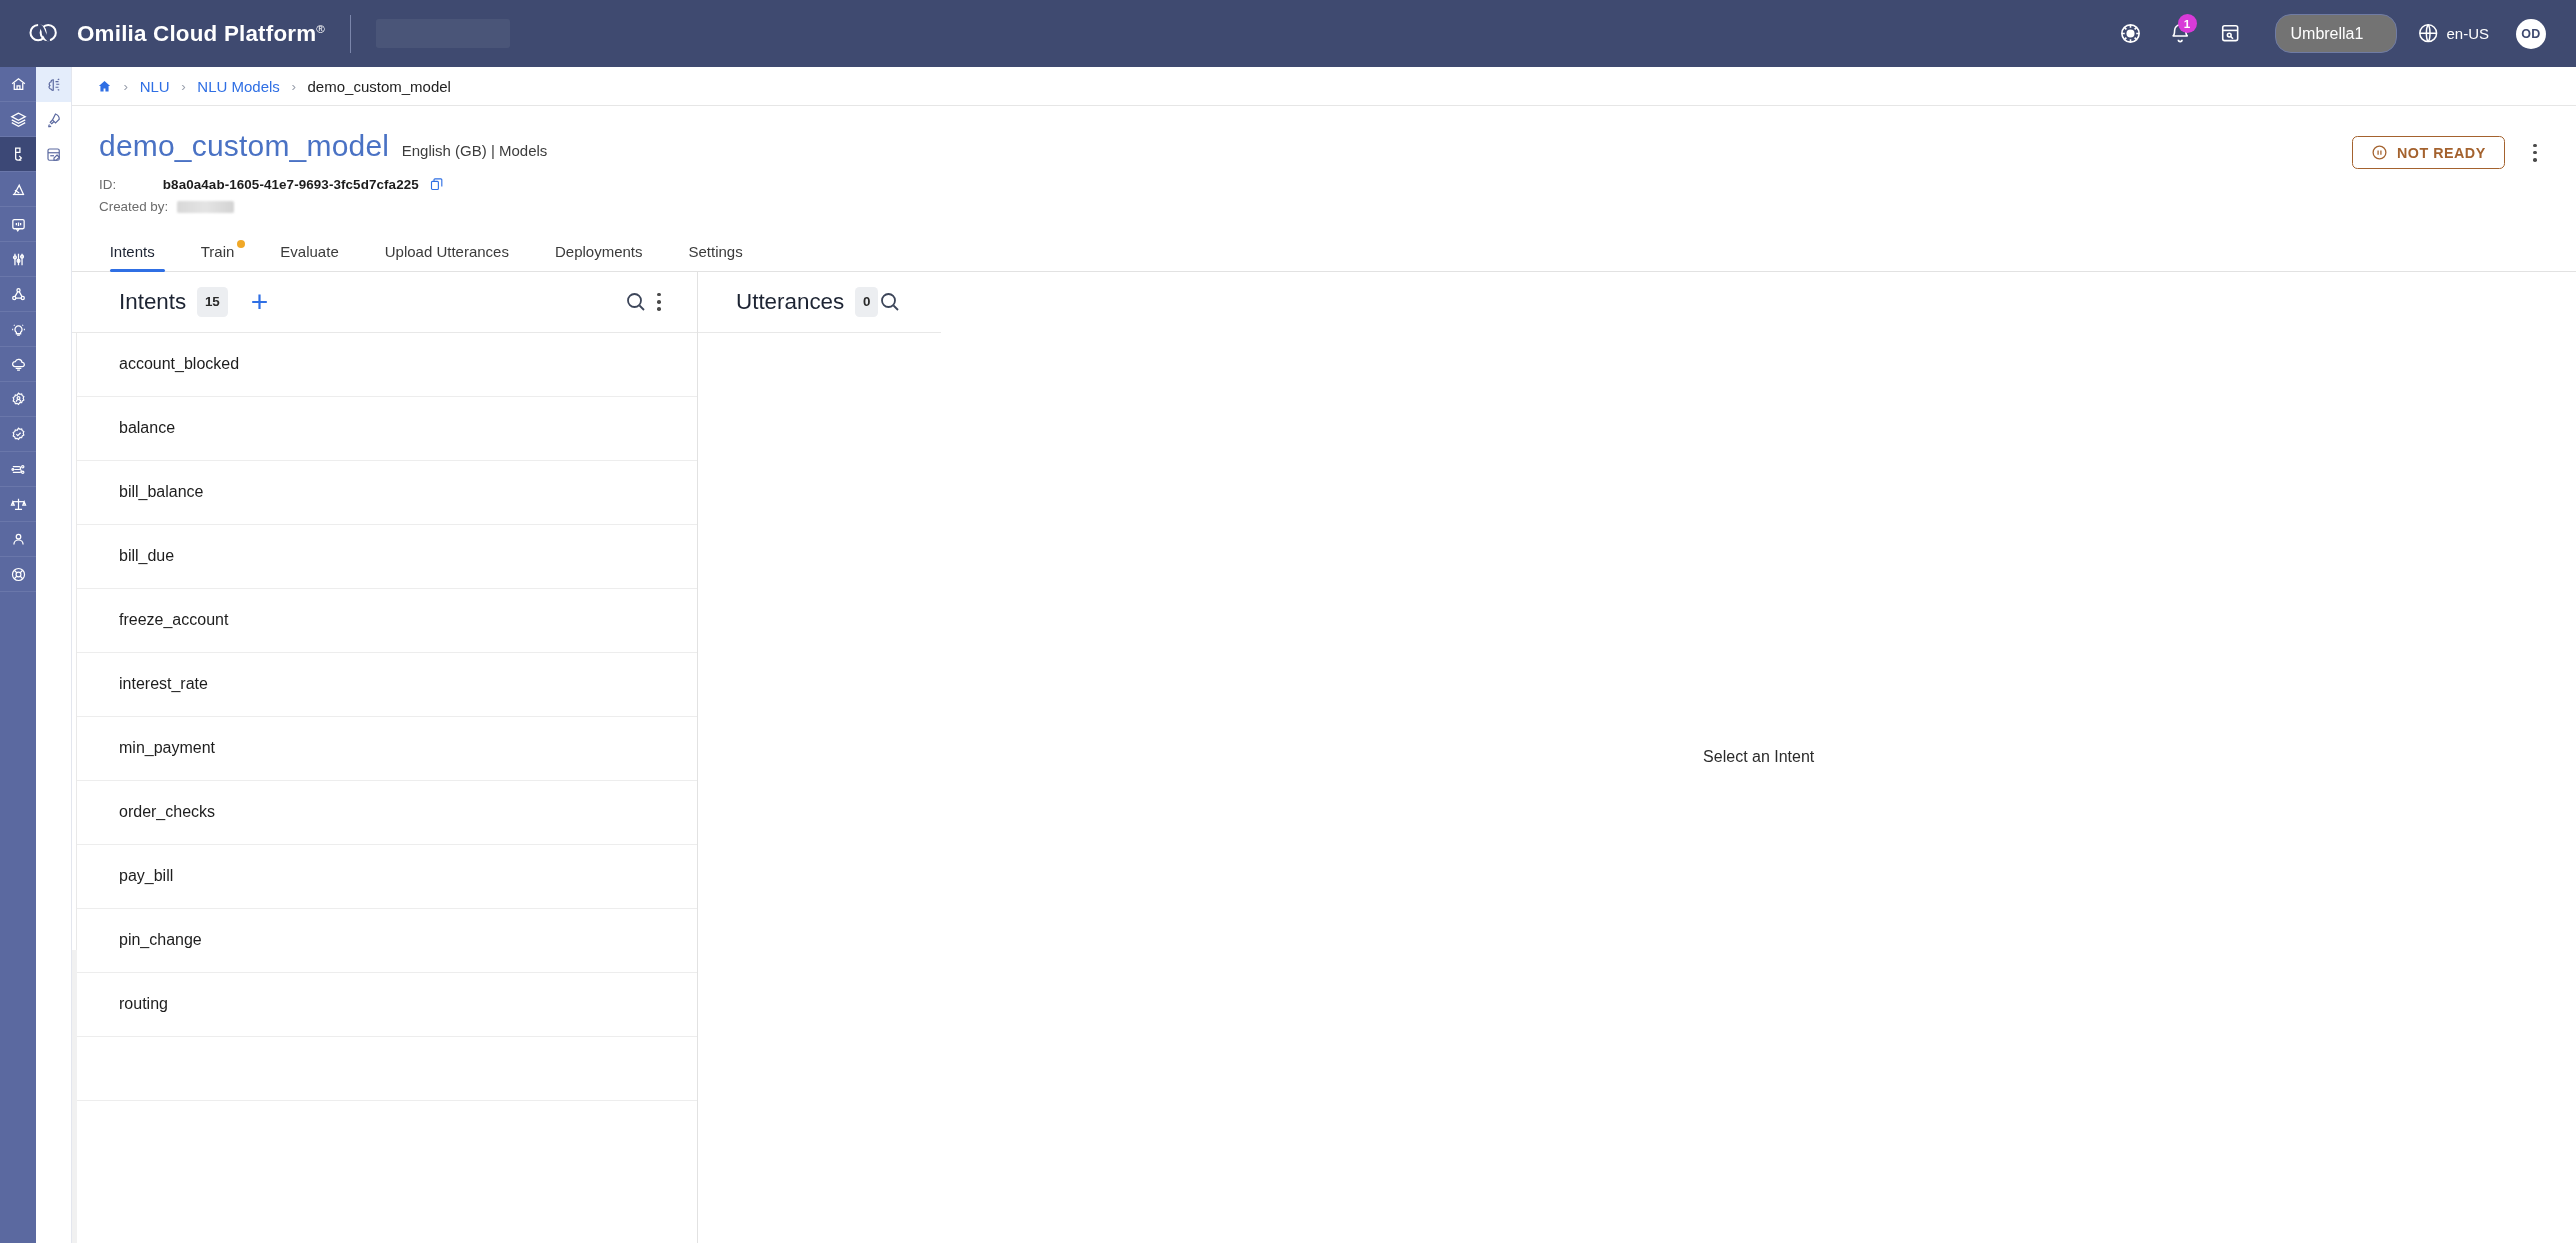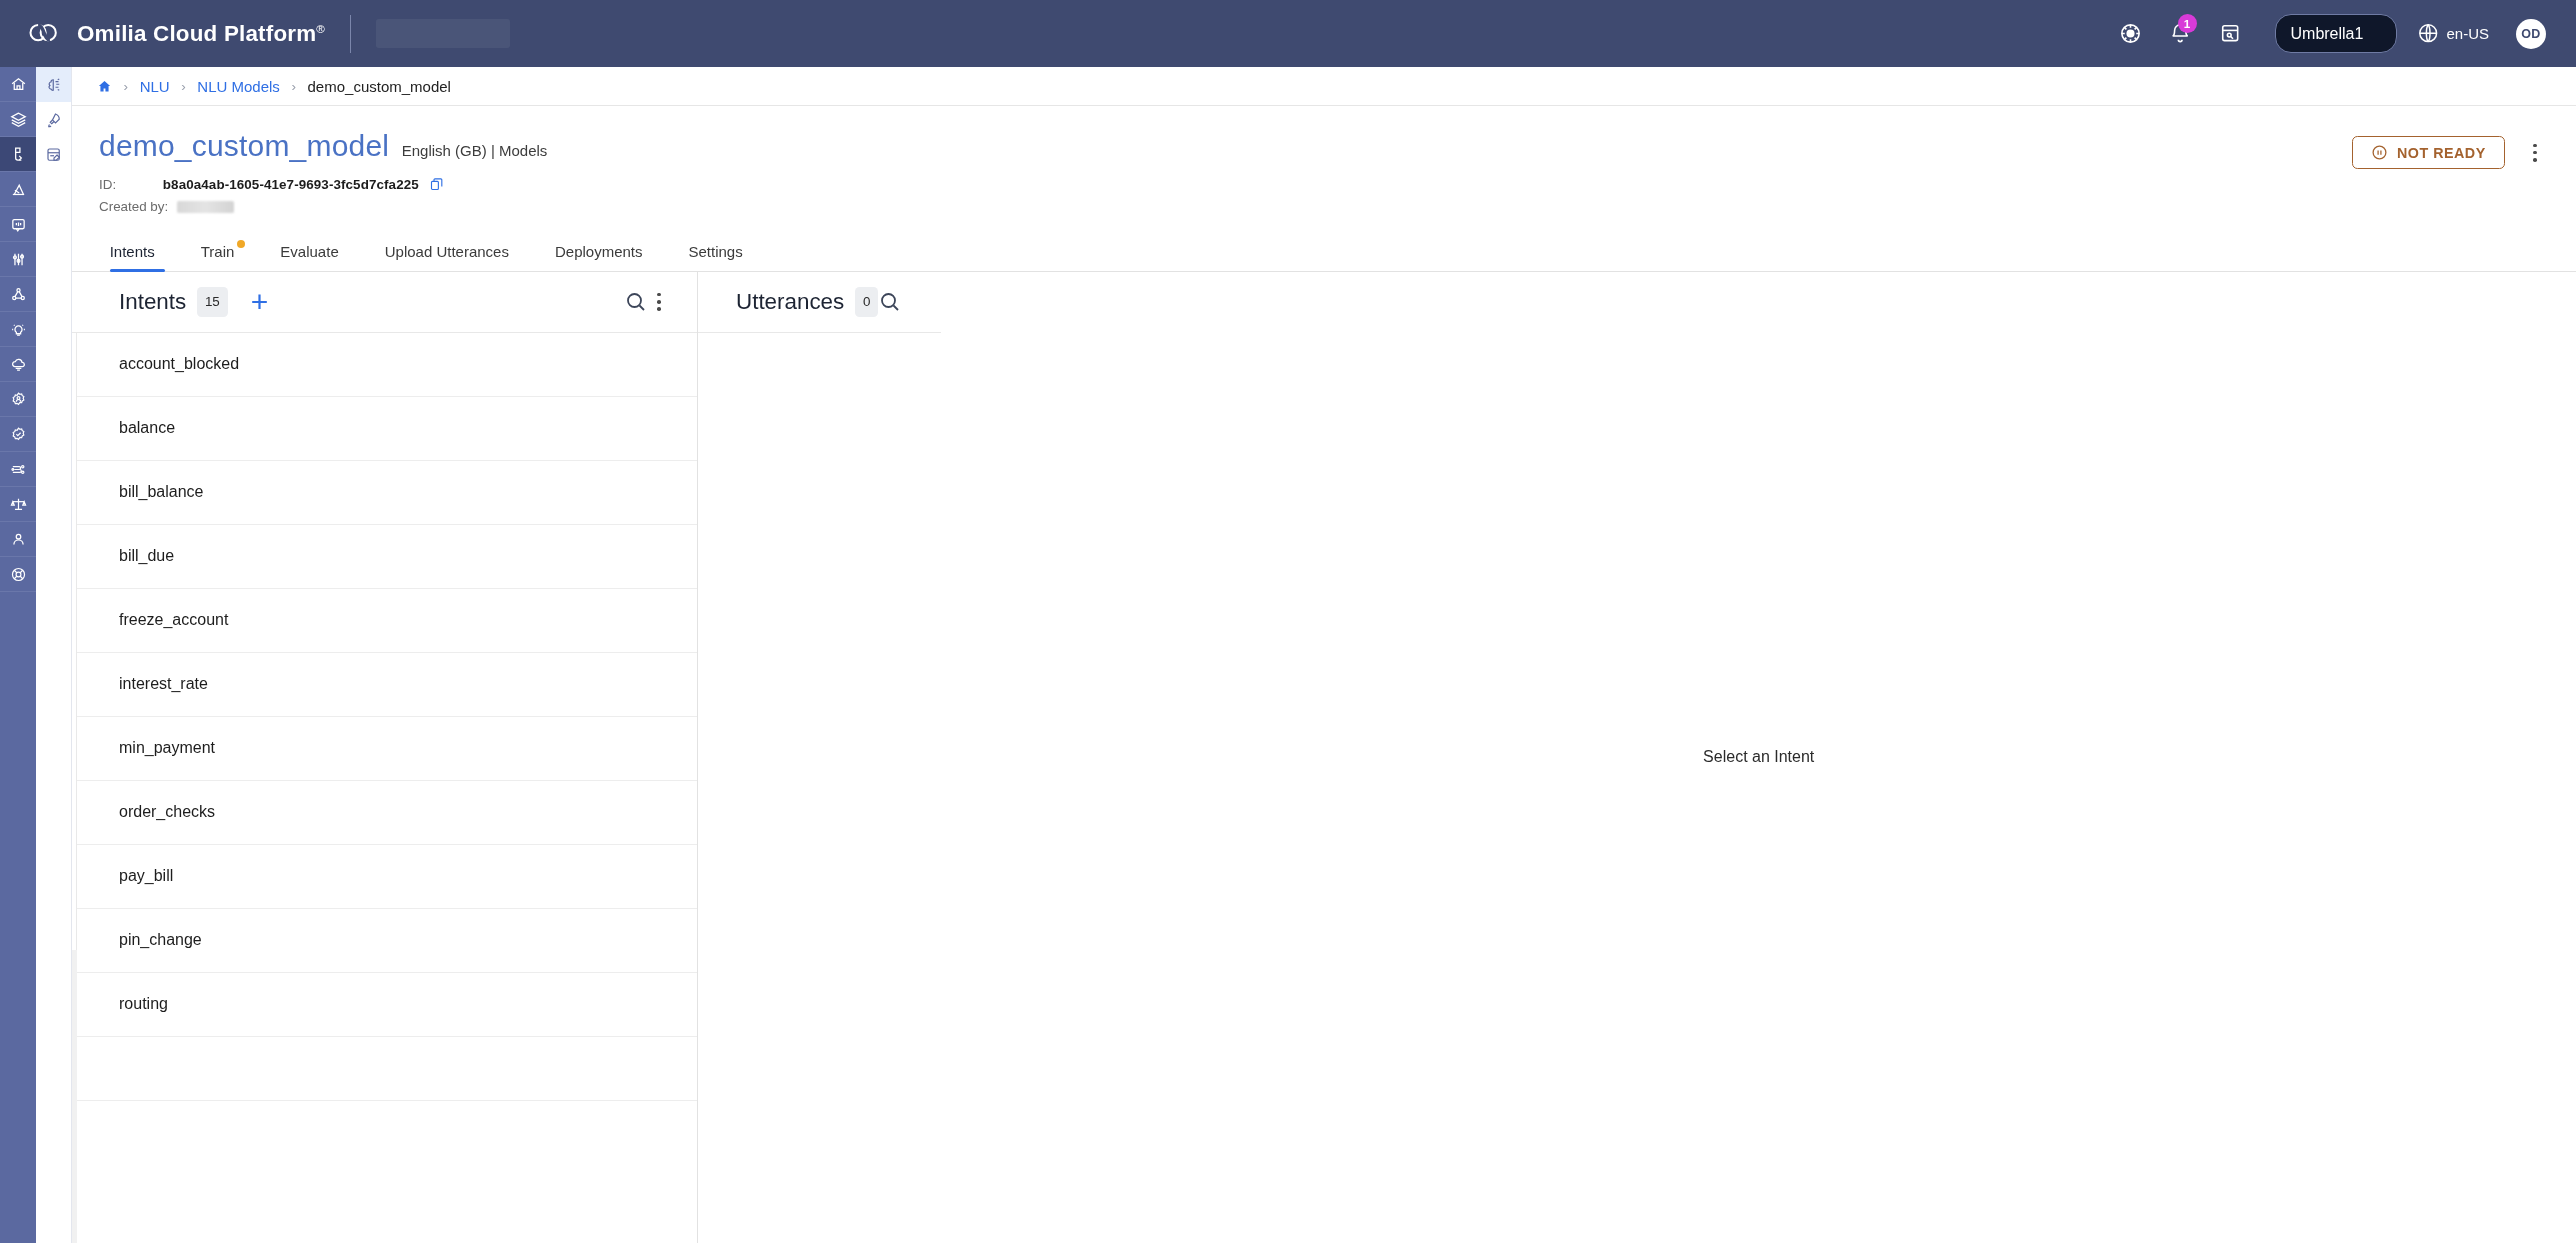--- a/index.html
+++ b/index.html
@@ -42,21 +42,21 @@
     min-width: 19px; height: 19px; border-radius: 9.8px;
     display: flex; align-items: center; justify-content: center;
     padding: 0 4.5px; line-height: 1;
   }
   .tenant-box {
     margin-left: 19.7px; margin-right: 19.7px;
     width: 122px; height: 39px;
     border: 0.9px solid #6f7ba4; border-radius: 16px;
     display: flex; align-items: center; padding: 0 14.3px;
     font-size: 16px; color: #ffffff; cursor: pointer;
-    background: #0f172a;
+    background: #737373;
   }
   .lang { display: flex; align-items: center; gap: 7.2px; font-size: 15px; cursor: pointer; margin-right: 27px;}
   .avatar {
     width: 30px; height: 30px; border-radius: 50%;
     background: #ffffff; color: #3f4a70;
     font-size: 12.5px; font-weight: bold;
     display: flex; align-items: center; justify-content: center;
     cursor: pointer; letter-spacing: 0.3px;
   }
 
@@ -171,21 +171,21 @@
   .panel-head {
     height: 61px; flex: 0 0 61px;
     display: flex; align-items: center;
     padding: 0 27px 0 47px;
     border-bottom: 0.9px solid #e8e8e8;
   }
   .panel-title { font-size: 22.4px; color: #1d2433; }
   .count-pill {
     margin-left: 10.7px; background: #eceef1; color: #2a2a2a;
     border-radius: 4.5px; font-size: 13.4px;
-    padding: 7px 8px; line-height: 1.2;
+    padding: 7px 8px; line-height: 1.2; font-weight: bold;
   }
   .plus-btn {
     margin-left: 23px; color: #2f6fe4; font-size: 30px; line-height: 1;
     cursor: pointer; font-weight: 300;
   }
   .head-spacer { flex: 1; }
   .search-btn { cursor: pointer; display: flex; align-items: center; color: #3c4559; }
 
   .intent-list { flex: 1; overflow: hidden; position: relative; }
   .scroll-track {

